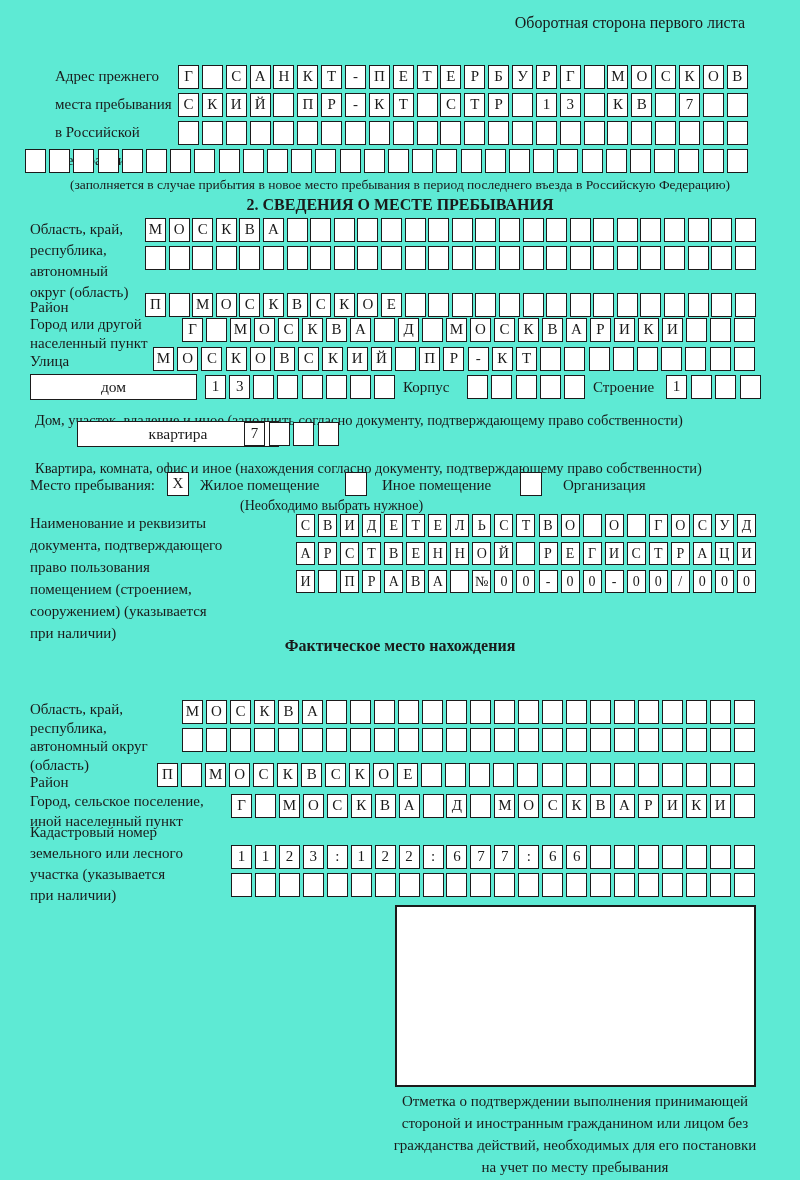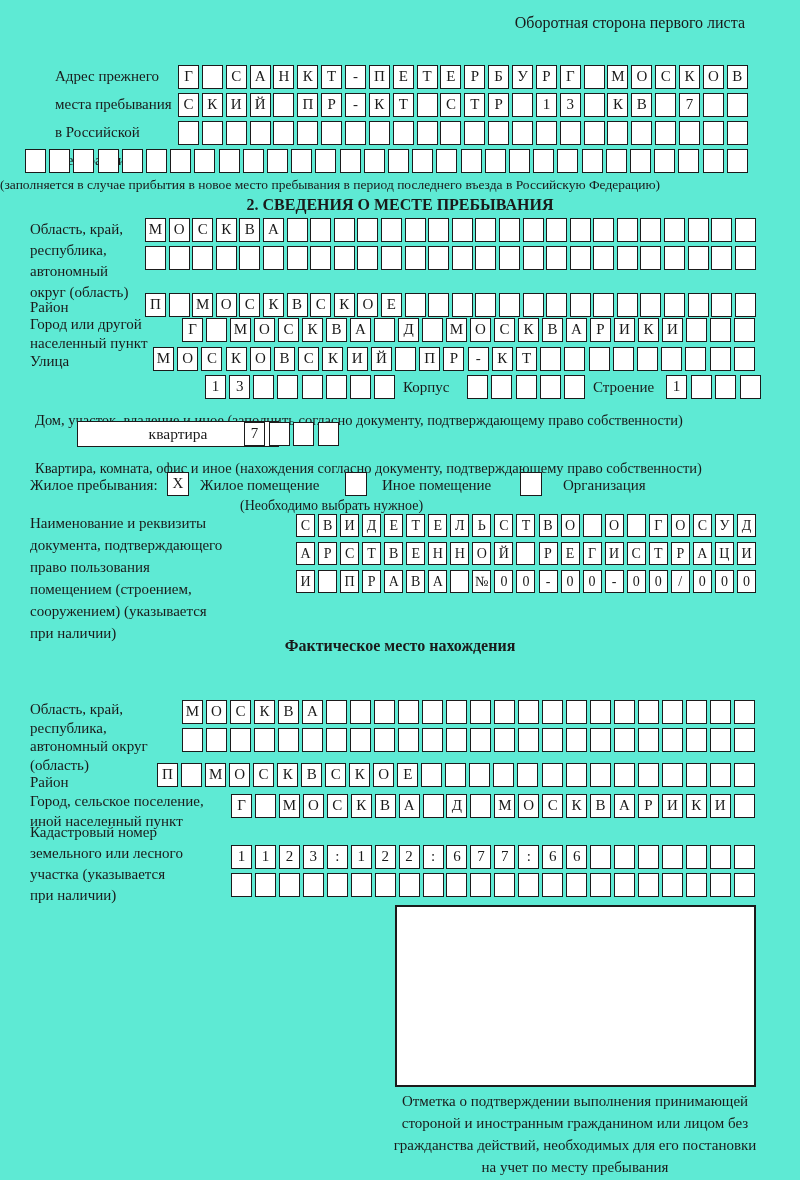--- a/index.html
+++ b/index.html
@@ -6,21 +6,21 @@
   .page {
     position:relative; width:800px; height:1180px; margin:0 auto;
     background:#5eead4; color:#1a1a1a;
     font-family:"Liberation Serif","DejaVu Serif",serif;
     overflow:hidden;
   }
   .hdr { position:absolute; top:14px; right:55px; font-size:16px; }
   .lbl { position:absolute; font-size:15px; line-height:21px; }
   .title { position:absolute; left:0; width:800px; text-align:center; font-weight:bold; font-size:16px; }
   .note { position:absolute; font-size:13.5px; }
-  .center { left:0; width:800px; }
+  .center { left:0; width:800px; text-align:center; }
   .cells { position:absolute; display:flex; justify-content:space-between; }
   .cell {
     width:21px; height:24px; box-sizing:border-box;
     border:1.6px solid #1b1b1b; background:#fff;
     font-size:15px; line-height:21px; text-align:center; flex:none;
   }
   .docrow .cell { width:19px; height:23px; font-size:14px; }
   .field-rect {
     position:absolute; box-sizing:border-box; border:1.6px solid #1b1b1b;
     font-size:15.5px; text-align:center; line-height:24px; background:#fff;
@@ -292,20 +292,21 @@
       <span class="cell"></span>
       <span class="cell"></span>
       <span class="cell"></span>
       <span class="cell"></span>
       <span class="cell"></span>
       <span class="cell"></span>
       <span class="cell"></span>
       <span class="cell"></span>
     </div>
 
+  <div class="field-rect" style="left:30px; top:374px; width:167px; height:26px;">дом</div>
   <div class="cells" style="left:205px; top:375px; width:190px;">
       <span class="cell filled">1</span>
       <span class="cell filled">3</span>
       <span class="cell"></span>
       <span class="cell"></span>
       <span class="cell"></span>
       <span class="cell"></span>
       <span class="cell"></span>
       <span class="cell"></span>
     </div>
@@ -328,21 +329,21 @@
 
   <div class="field-rect" style="left:33px; top:421px; width:202px; height:26px;margin-left:44px;">квартира</div>
   <div class="cells" style="left:244px; top:422px; width:95px;">
       <span class="cell filled">7</span>
       <span class="cell"></span>
       <span class="cell"></span>
       <span class="cell"></span>
     </div>
   <div class="note smallnote" style="left:35px; top:451px;">Квартира, комната, офис и иное (нахождения согласно документу, подтверждающему право собственности)</div>
 
-  <div class="lbl" style="left:30px; top:475px;">Жилое пребывания:</div>
+  <div class="lbl" style="left:30px; top:475px;">Место пребывания:</div>
   <div class="cb" style="left:167px; top:472px;">X</div>
   <div class="lbl" style="left:200px; top:475px;">Жилое помещение</div>
   <div class="cb" style="left:345px; top:472px;"></div>
   <div class="lbl" style="left:382px; top:475px;">Иное помещение</div>
   <div class="cb" style="left:520px; top:472px;"></div>
   <div class="lbl" style="left:563px; top:475px;">Организация</div>
   <div class="note" style="left:240px; top:498px; font-size:14px;">(Необходимо выбрать нужное)</div>
 
   <div class="lbl" style="left:30px; top:512px; width:250px; line-height:22px;">Наименование и реквизиты<br>документа, подтверждающего<br>право пользования<br>помещением (строением,<br>сооружением) (указывается<br>при наличии)</div>
   <div class="cells docrow" style="left:296px; top:514px; width:460px;">

